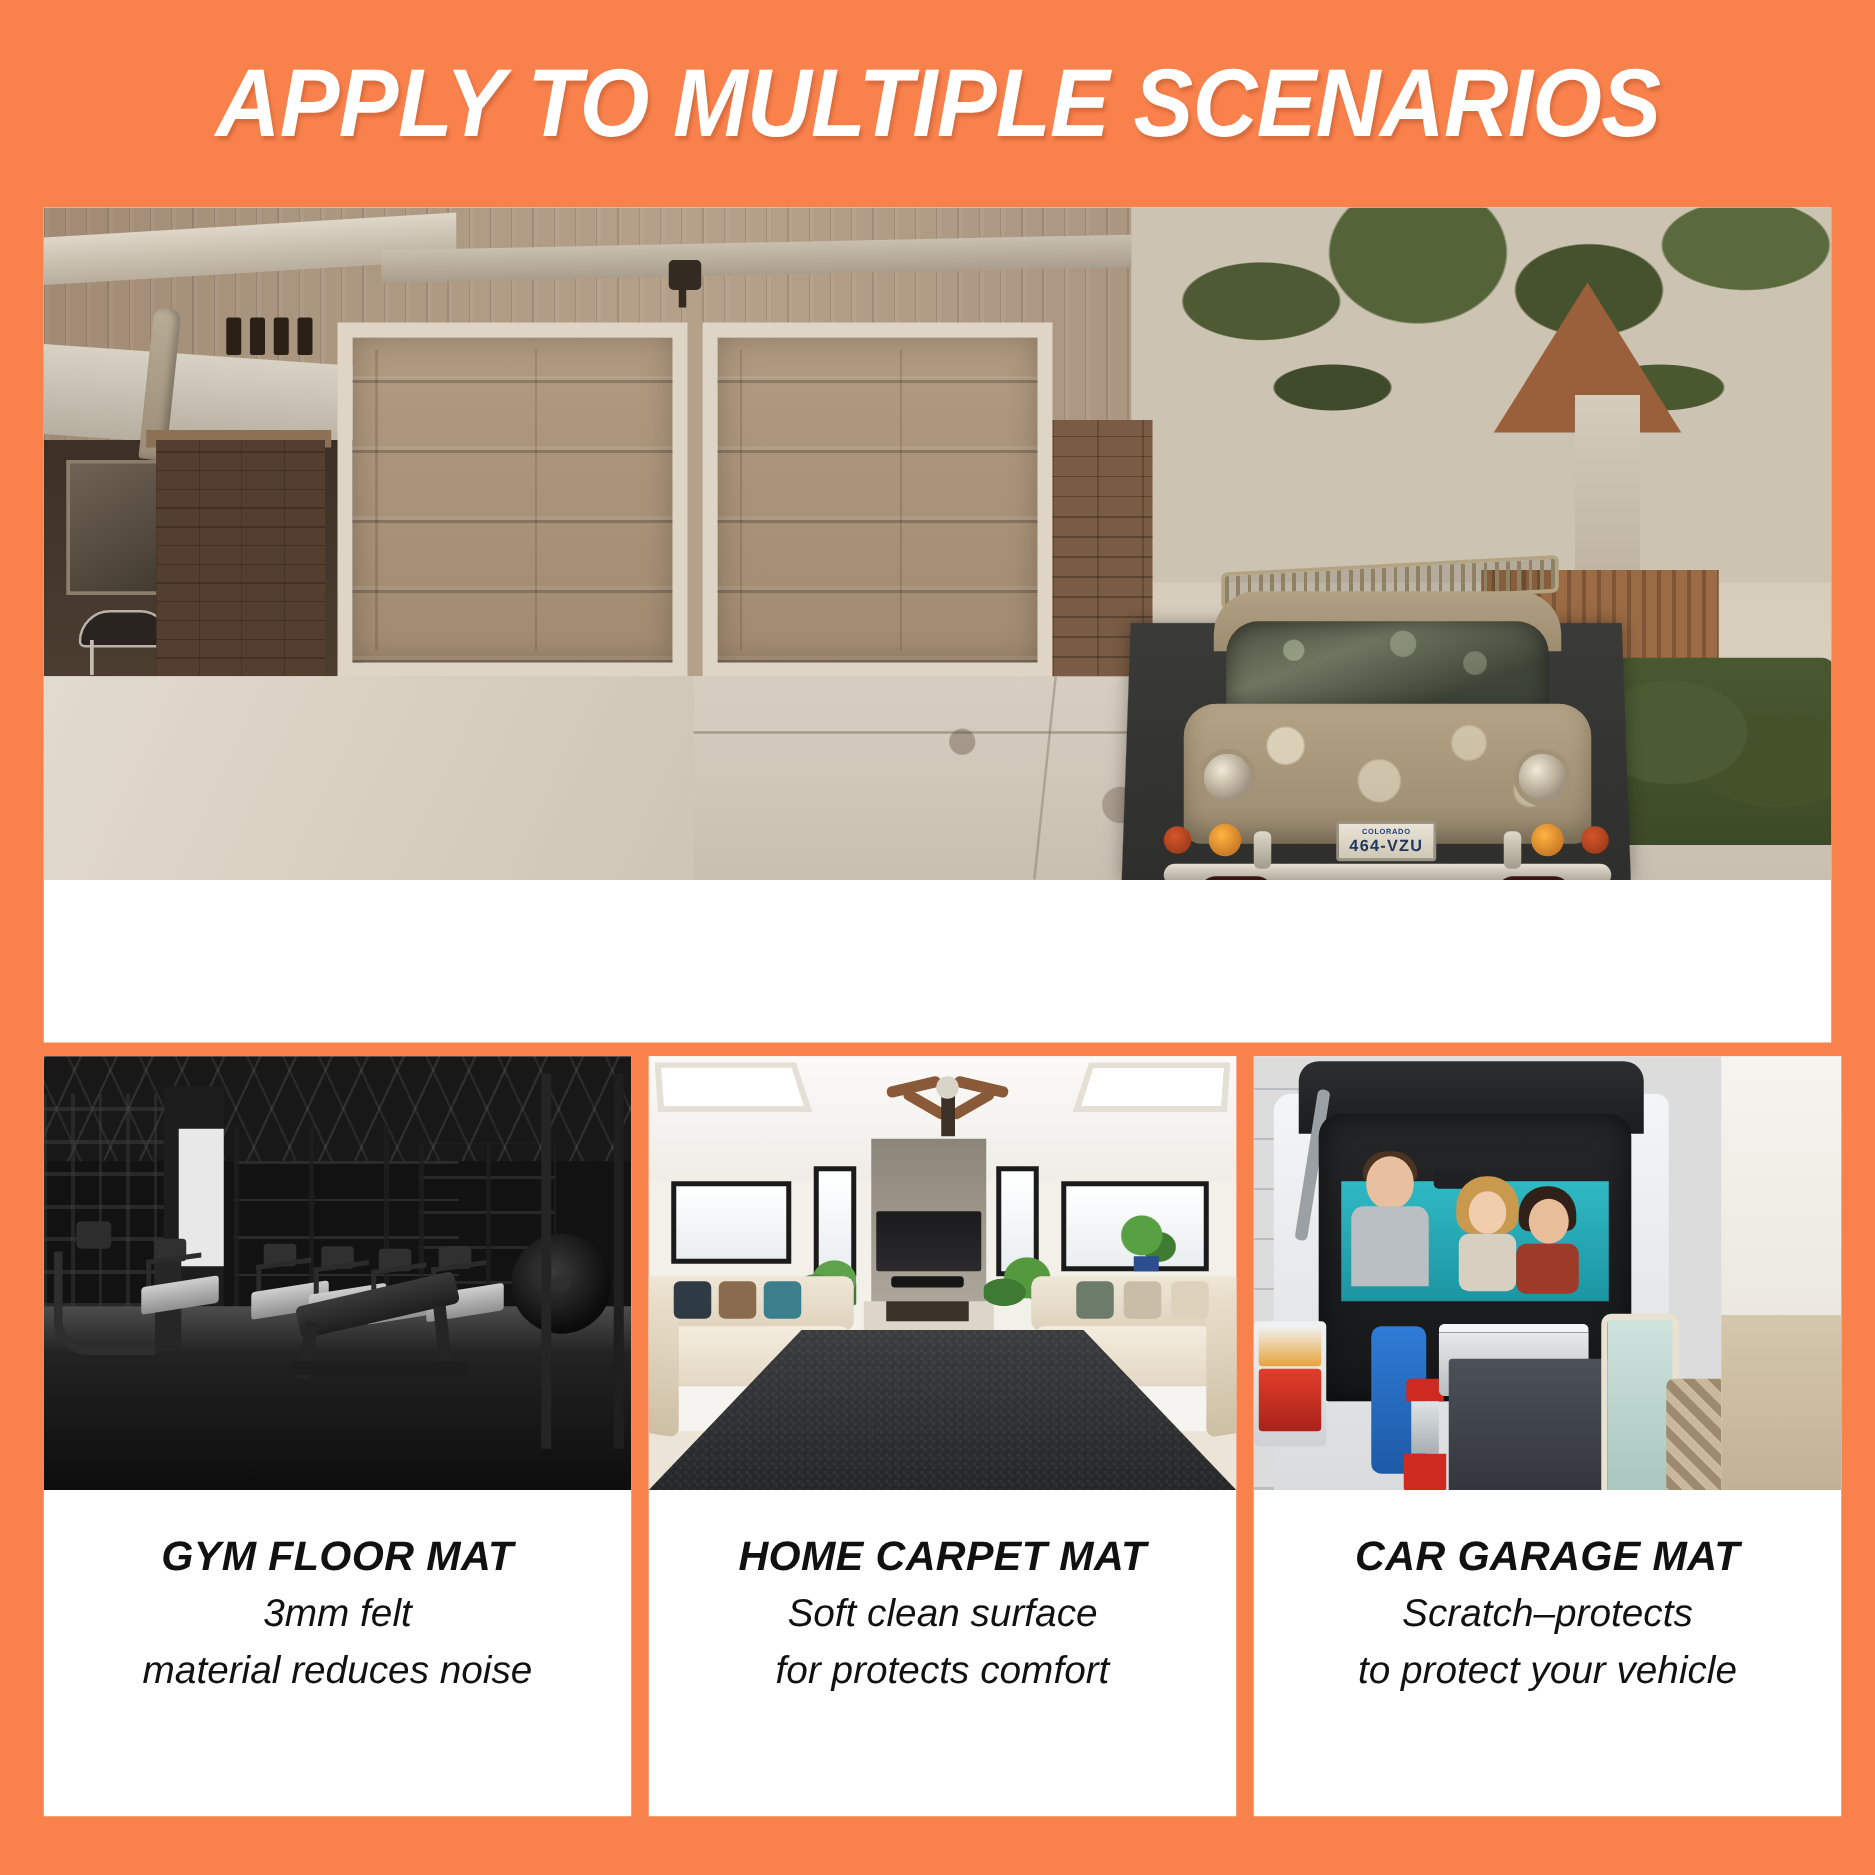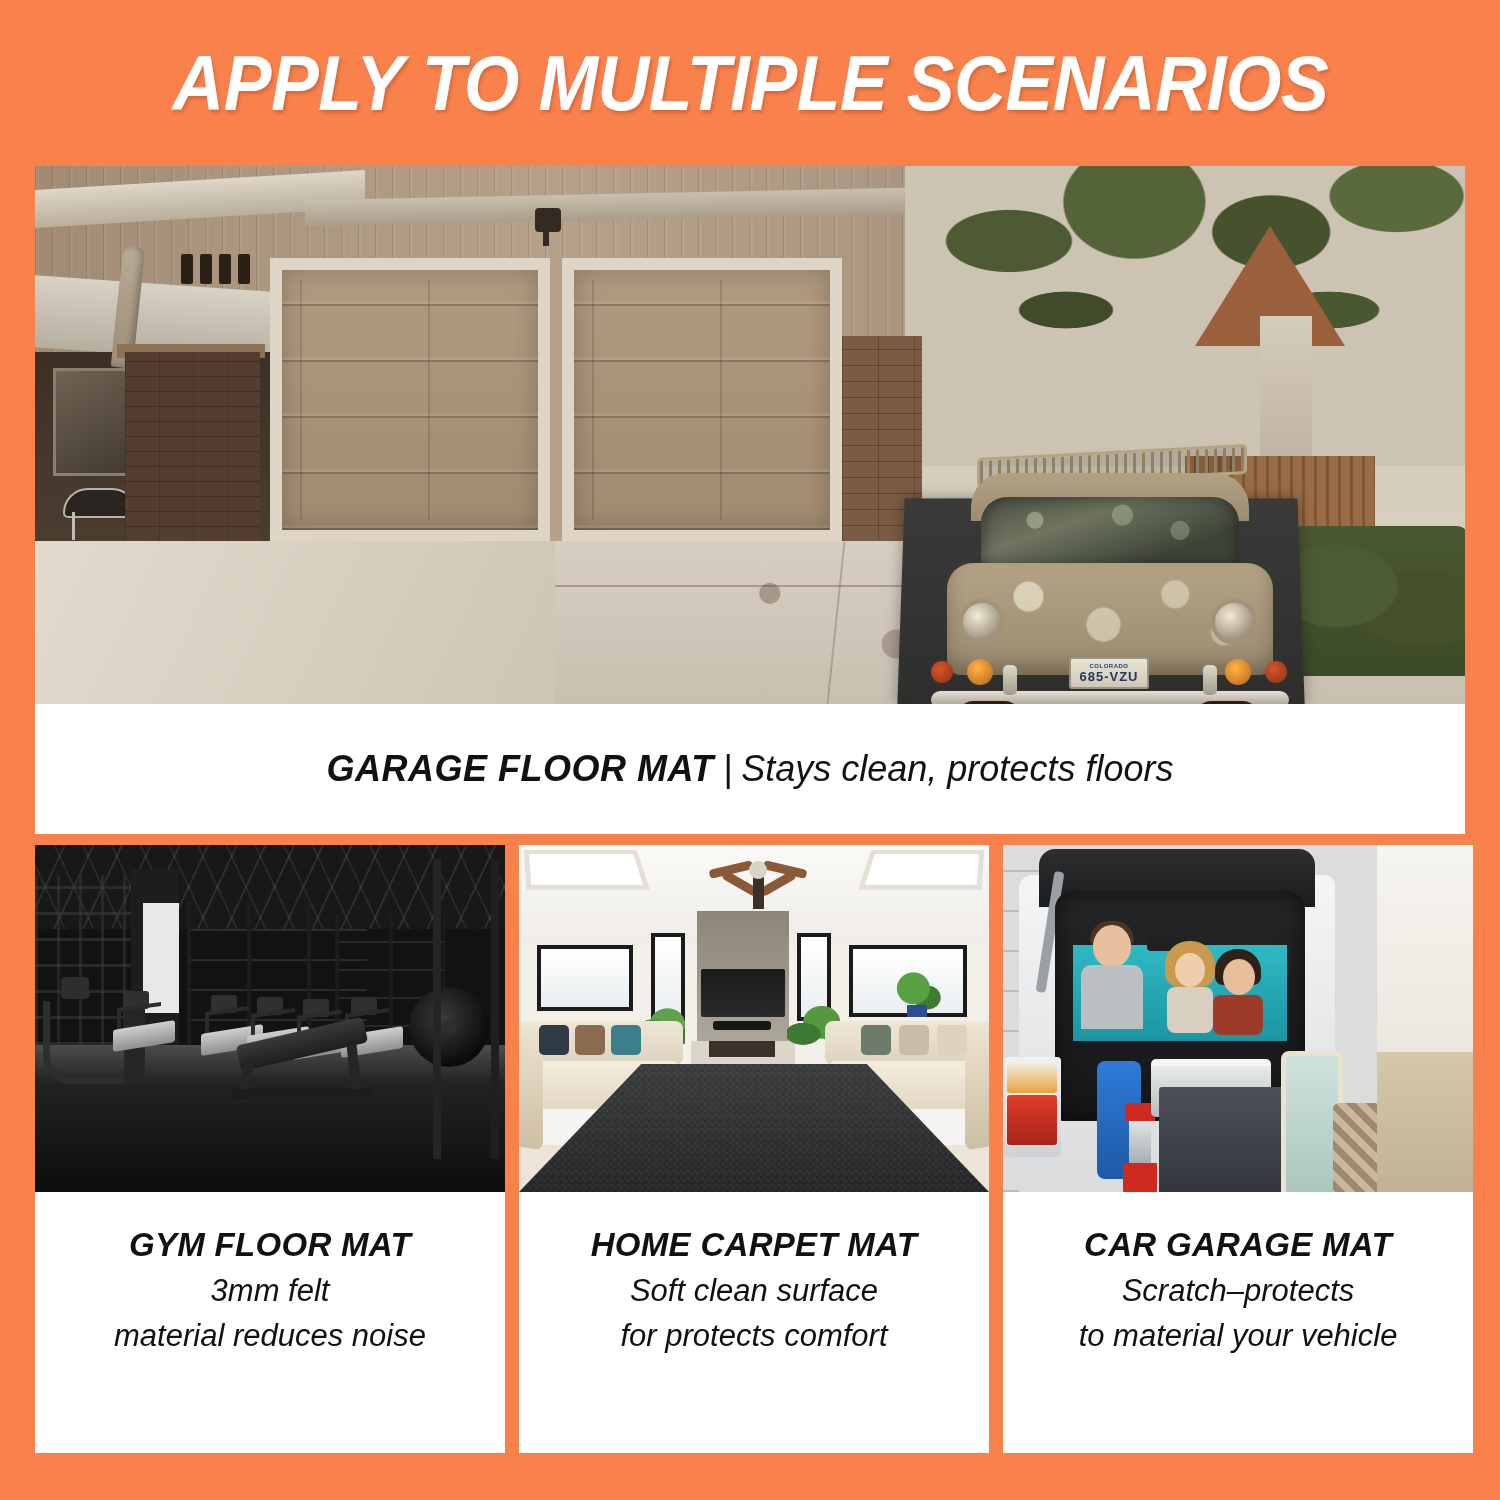--- a/index.html
+++ b/index.html
@@ -414,34 +414,29 @@
         <div class="car-glass"></div>
         <div class="car-hood"></div>
         <div class="car-hl l"></div>
         <div class="car-hl r"></div>
         <div class="car-tl l"></div>
         <div class="car-tl r"></div>
         <div class="car-tl2 l"></div>
         <div class="car-tl2 r"></div>
         <div class="car-plate">
           <span class="st">COLORADO</span>
-          <span class="no">685-VZU</span>
+          <span class="no">464-VZU</span>
         </div>
         <div class="car-bumper"></div>
         <div class="car-wheel l"></div>
         <div class="car-wheel r"></div>
       </div>
     </div>
   </div>
 
-  <div class="cap">
-    <div class="cap-top-text">
-      <span class="b">GARAGE FLOOR MAT</span><span class="sep">|</span><span class="n">Stays clean, protects floors</span>
-    </div>
-  </div>
 </div>
 
 <div class="panel p1">
   <div class="photo">
     <div class="gym">
       <div class="gym-ceil"></div>
       <div class="gym-winL"></div>
       <div class="gym-col"></div>
       <div class="gym-panel"></div>
       <div class="gym-winM"></div>
@@ -586,15 +581,15 @@
           <div class="red"></div>
         </div>
       <div class="tr-person">
           <div class="pants"></div>
         </div>
     </div>
   </div>
   <div class="cap">
     <div class="cap-hd">CAR GARAGE MAT</div>
     <div class="cap-l">Scratch–protects</div>
-    <div class="cap-l">to material your vehicle</div>
+    <div class="cap-l">to protect your vehicle</div>
   </div>
 </div>
 
 </body></html>

